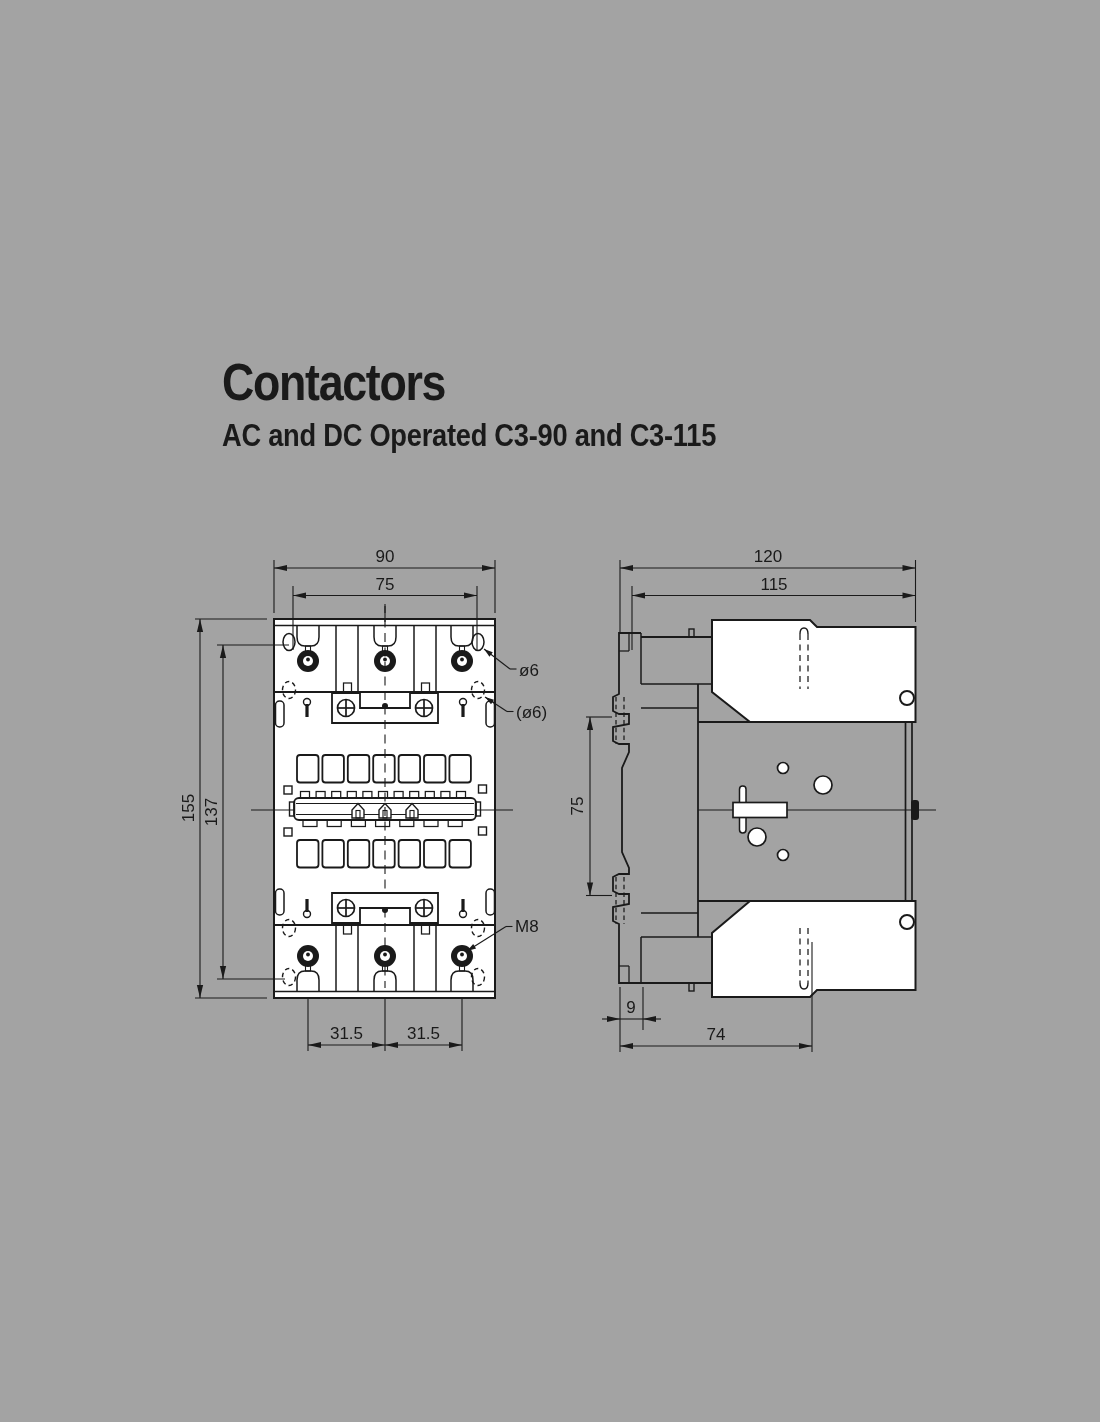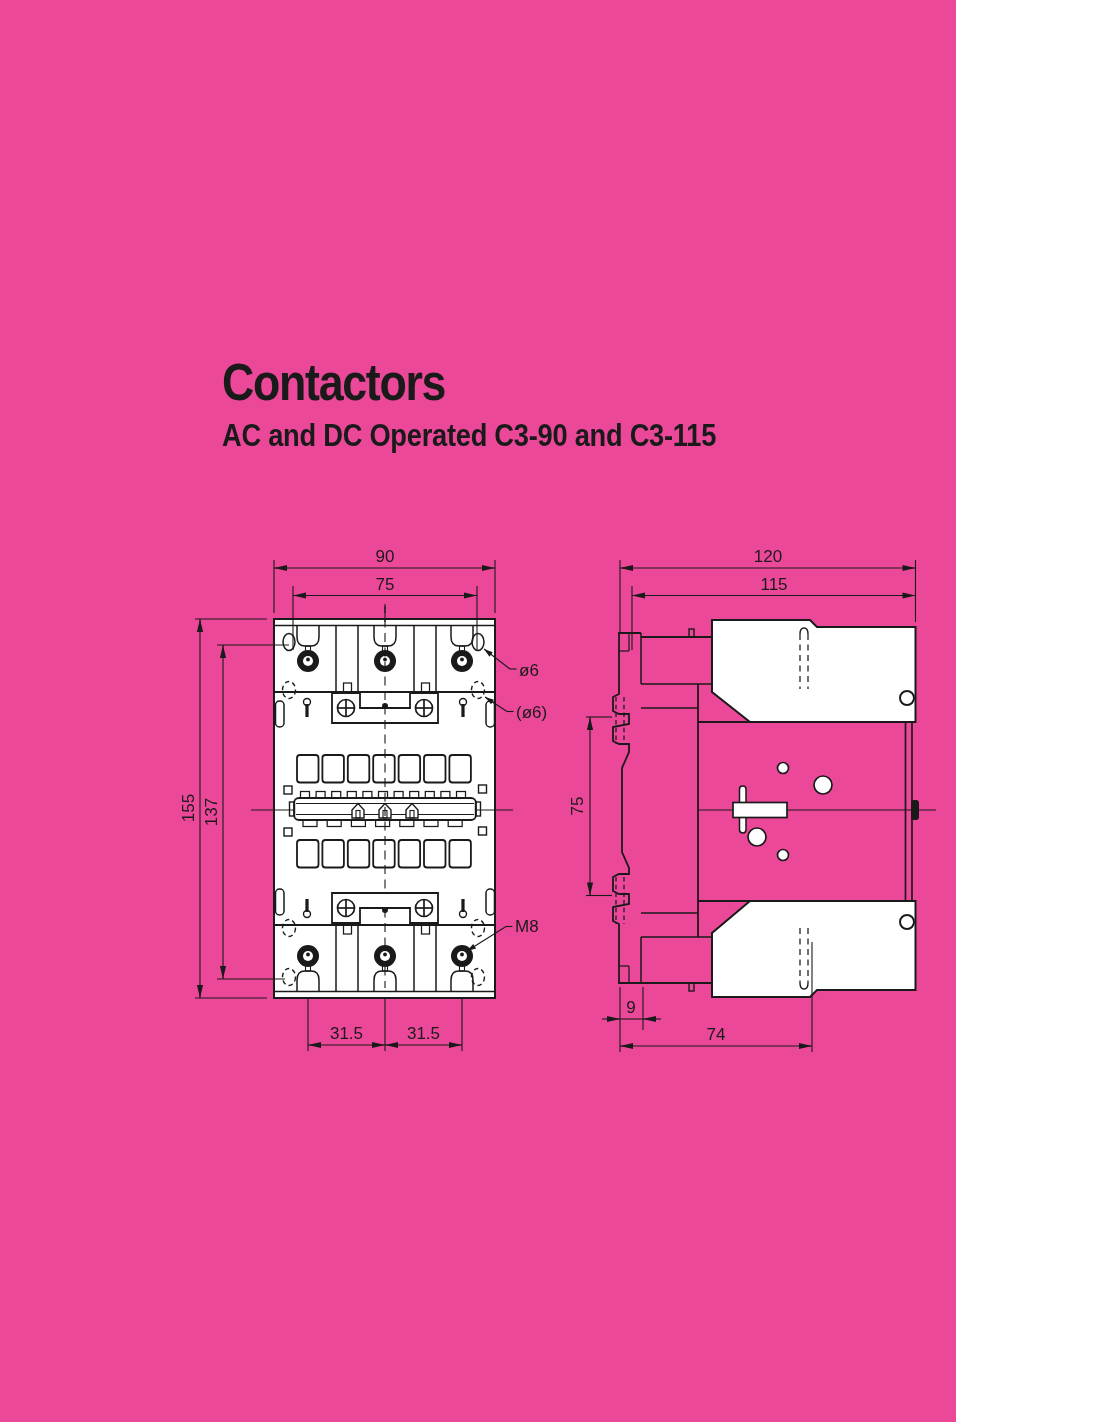--- a/index.html
+++ b/index.html
@@ -1,16 +1,16 @@
 <!DOCTYPE html>
 <html><head>
 <meta charset="utf-8">
 <style>
   html,body{margin:0;padding:0;background:#ffffff;}
-  .page{position:relative;width:956px;height:1422px;background:#ec4899;overflow:hidden;
+  .page{position:relative;width:1100px;height:1422px;background:#a3a3a3;overflow:hidden;
         font-family:"Liberation Sans","DejaVu Sans",sans-serif;color:#1a1a1a;}
   .title{position:absolute;left:222px;top:352px;font-size:52px;font-weight:700;
          letter-spacing:-1.5px;transform:scaleX(.86);transform-origin:left top;white-space:nowrap;}
   .subtitle{position:absolute;left:222px;top:418px;font-size:31px;font-weight:700;
          letter-spacing:-0.3px;transform:scaleX(.88);transform-origin:left top;white-space:nowrap;}
   svg{position:absolute;left:0;top:0;}
   .ln{stroke:#1a1a1a;fill:none;stroke-linecap:butt;stroke-linejoin:miter;}
   .fw{fill:#ffffff;}
   .fb{fill:#1a1a1a;stroke:none;}
   .s20{stroke-width:2;}

